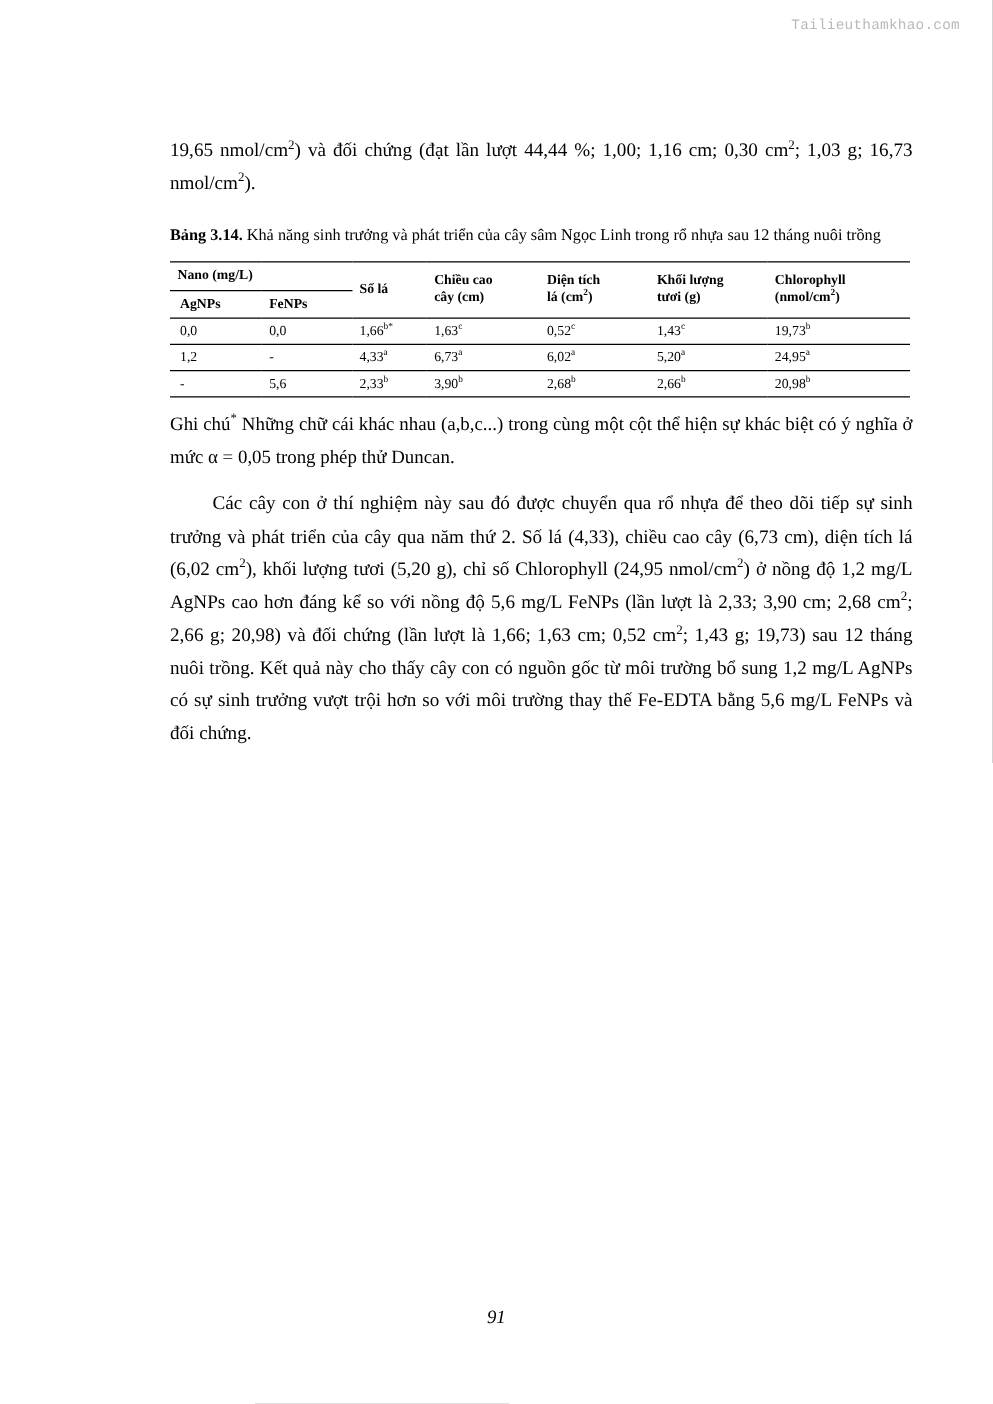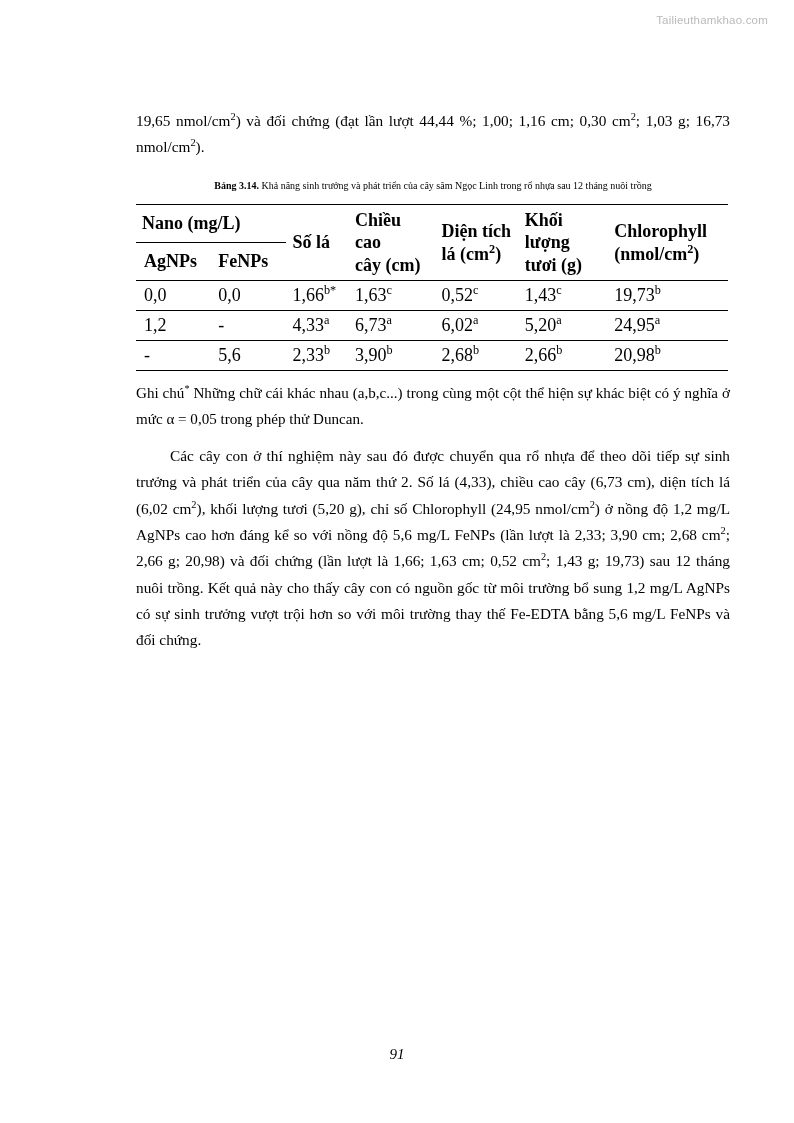--- a/index.html
+++ b/index.html
@@ -15,21 +15,21 @@
     margin: 0 auto;
     overflow: hidden;
     font-family: "Liberation Serif", "DejaVu Serif", serif;
     color: #000000;
     box-sizing: border-box;
   }
   .watermark {
     position: absolute;
     top: 14px;
     right: 26px;
-    font-family: Liberation Sans, sans-serif;
+    font-family: Liberation Mono, monospace;
     font-size: 11.5px;
     color: #b9b9b9;
     letter-spacing: 0.2px;
   }
   .content {
     position: absolute;
     left: 136px;
     top: 108px;
     width: 594px;
   }
@@ -40,31 +40,31 @@
     text-align: justify;
   }
   .para-indent { text-indent: 34px; }
   sup {
     font-size: 0.68em;
     vertical-align: super;
     line-height: 0;
   }
   .caption {
     margin-top: 16px;
-    font-size: 10px;
+    font-size: 13px;
     line-height: 1.72;
-    text-align: center;
+    text-align: left;
   }
   .caption b { font-weight: bold; }
 
   table.data {
     margin-top: 10px;
     width: 592px;
     border-collapse: collapse;
-    font-size: 18px;
+    font-size: 11px;
   }
   table.data th, table.data td {
     padding: 4px 6px;
     text-align: left;
     vertical-align: middle;
     font-weight: normal;
   }
   table.data thead th {
     font-weight: bold;
     line-height: 1.25;

